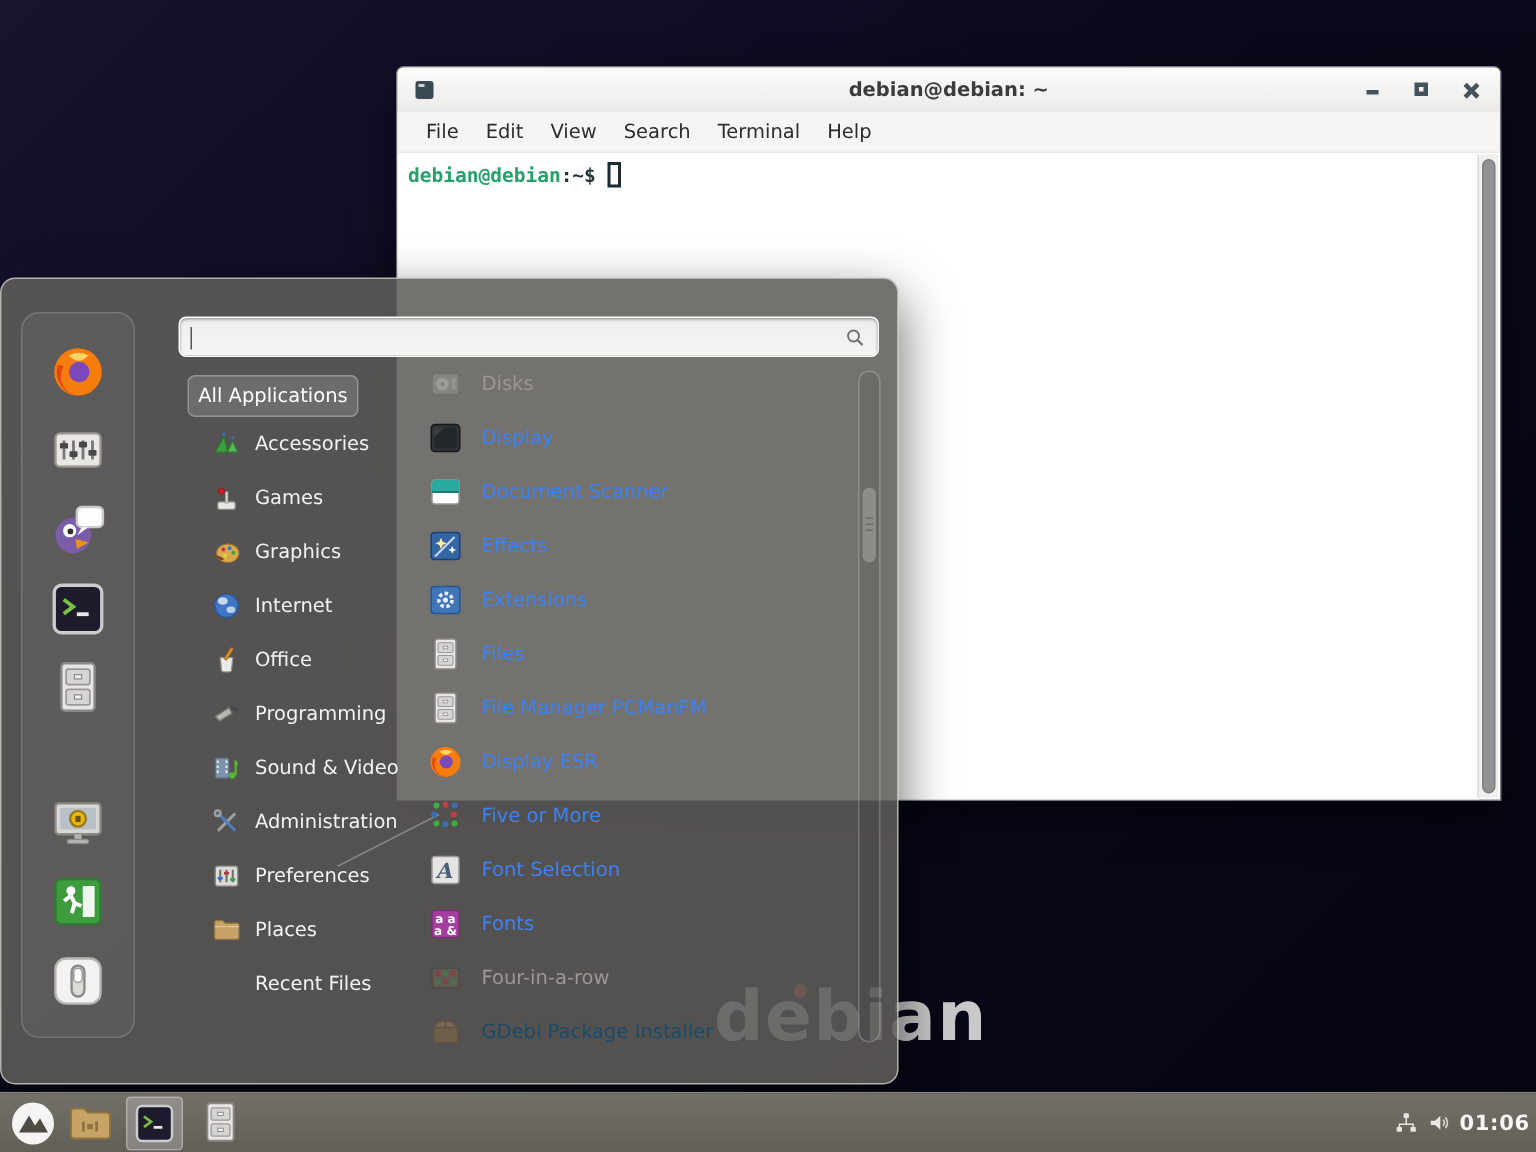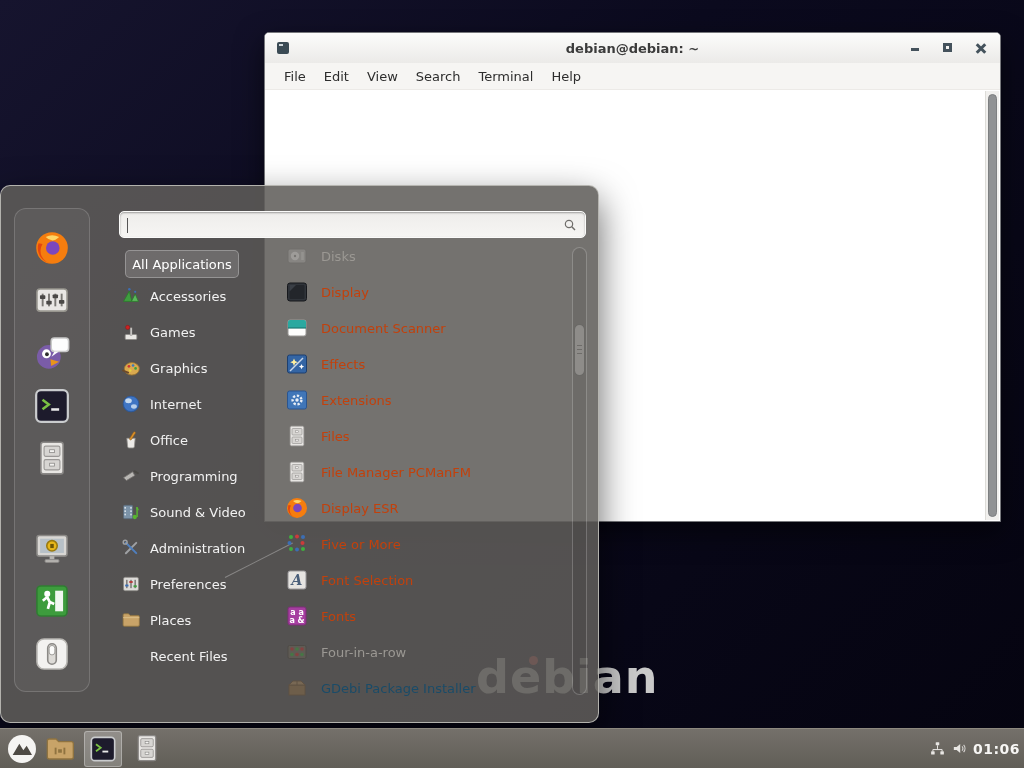--- a/index.html
+++ b/index.html
@@ -13,21 +13,21 @@
   
   .watermark{
     left:476px;top:650px;font-size:46px;font-weight:600;letter-spacing:1px;
     color:#c9c9c9;z-index:1;
   }
   .watermark-dot{left:529px;top:656px;width:9px;height:9px;border-radius:50%;
     background:#c43a3a;z-index:1;}
 
   
   .term-win{
-    left:264px;top:32px;width:737px;height:490px;z-index:2;
+    left:264px;top:44px;width:737px;height:490px;z-index:2;
     border:1px solid #77787c;border-radius:5px 5px 0 0;
     box-shadow:0 10px 28px rgba(0,0,0,.55);
     background:#ffffff;box-sizing:border-box;
   }
   .term-titlebar{
     left:0;top:0;right:0;height:30px;border-radius:4px 4px 0 0;
     background:linear-gradient(#fcfcfb,#ebeae8);
     border-bottom:1px solid #d6d4d0;
     display:flex;align-items:center;justify-content:center;
   }
@@ -83,29 +83,29 @@
     border:none;outline:none;background:transparent;font-size:13px;
     font-family:inherit;color:#222;width:calc(100% - 36px);}
   .search-caret{left:7px;top:6px;width:1px;height:15px;background:#555;}
   .search-glass{right:7px;top:5px;width:16px;height:16px;}
 
   .all-apps-btn{left:124px;top:64px;width:114px;height:28px;border-radius:5px;
     background:rgba(255,255,255,0.15);border:1px solid rgba(255,255,255,0.28);
     color:#ffffff;font-size:13px;display:flex;align-items:center;
     justify-content:center;box-sizing:border-box;cursor:pointer;}
 
-  .cat-list{left:120px;top:92px;width:165px;}
+  .cat-list{left:140px;top:92px;width:165px;}
   .cat-row{height:36px;display:flex;align-items:center;gap:9px;color:#f2f2f2;
     font-size:13px;cursor:pointer;}
   .cat-row .cicon{width:20px;height:20px;flex:0 0 20px;}
   .cat-row .cicon svg{width:20px;height:20px;}
   .cicon-empty{width:20px;height:20px;flex:0 0 20px;}
 
   .app-list{left:284px;top:52px;width:282px;height:458px;overflow:hidden;}
-  .app-row{height:36px;display:flex;align-items:center;gap:12px;color:#c2410c;
+  .app-row{height:36px;display:flex;align-items:center;gap:12px;color:#3b82f6;
     font-size:13px;cursor:pointer;}
   .app-row .aicon{width:24px;height:24px;flex:0 0 24px;}
   .app-row .aicon svg{width:24px;height:24px;}
   .app-row.dim{color:#9b9893;}
   .app-row.dim .aicon{opacity:.5;}
   .app-row.very-dim{color:#0c4a6e;opacity:.8;}
   .app-row.very-dim .aicon{opacity:.4;}
 
   .menu-scroll-track{left:571px;top:61px;width:15px;height:448px;border-radius:8px;
     border:1px solid rgba(255,255,255,0.22);background:rgba(0,0,0,0.06);
@@ -357,20 +357,23 @@
     <span class="win-btn wb-max"></span>
     <span class="win-btn wb-close"></span>
   </div>
   <div class="abs term-menubar">
     <span class="term-menu-item">File</span>
     <span class="term-menu-item">Edit</span>
     <span class="term-menu-item">View</span>
     <span class="term-menu-item">Search</span>
     <span class="term-menu-item">Terminal</span>
     <span class="term-menu-item">Help</span>
+  </div>
+  <div class="abs term-content">
+    <span class="p-green">debian@debian</span><span class="p-dark">:</span><span class="p-dark">~</span><span class="p-dark">$</span><span class="term-cursor"></span>
   </div>
   <div class="abs term-scrollbar">
     <div class="abs term-thumb"></div>
   </div>
 </div>
 
 <div class="abs app-menu">
 
   <div class="abs fav-panel">
     <div class="abs fav-item" style="top:20px"><svg>

